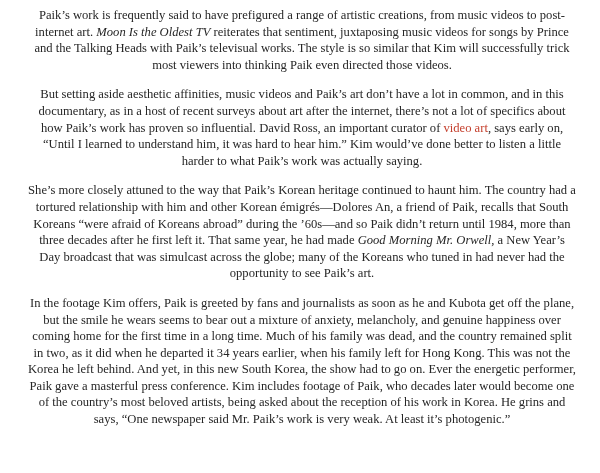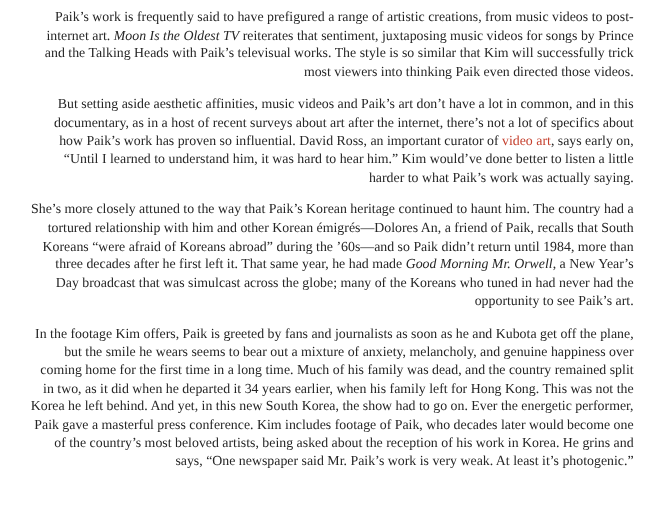--- a/index.html
+++ b/index.html
@@ -14,21 +14,21 @@
   }
   .article {
     box-sizing: border-box;
     width: 600px;
     height: 473px;
     padding: 7px 24px 0 28px;
     font-family: "Liberation Serif", "DejaVu Serif", serif;
     font-size: 12.6px;
     line-height: 16.6px;
     color: #262626;
-    text-align: right;
+    text-align: center;
   }
   p.para {
     margin: 0 0 13px 0;
     padding: 0;
   }
   p.para:last-child {
     margin-bottom: 12px;
   }
   .run-italic {
     font-style: italic;

